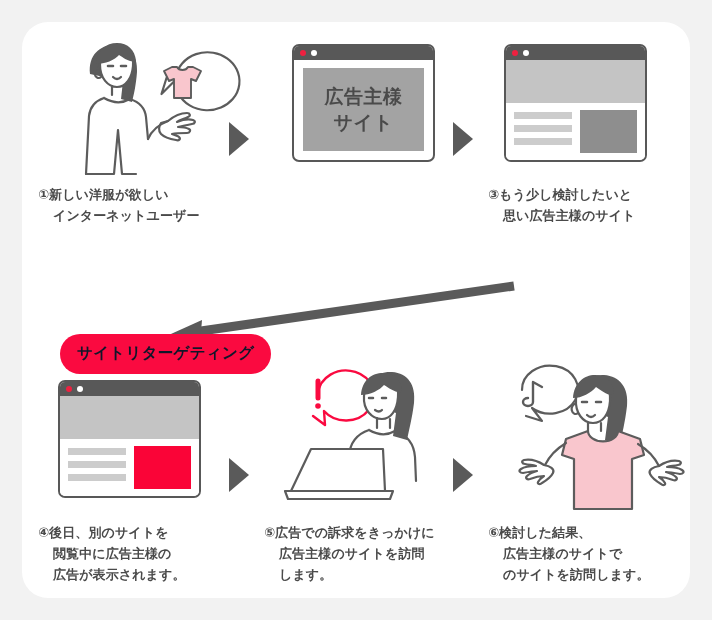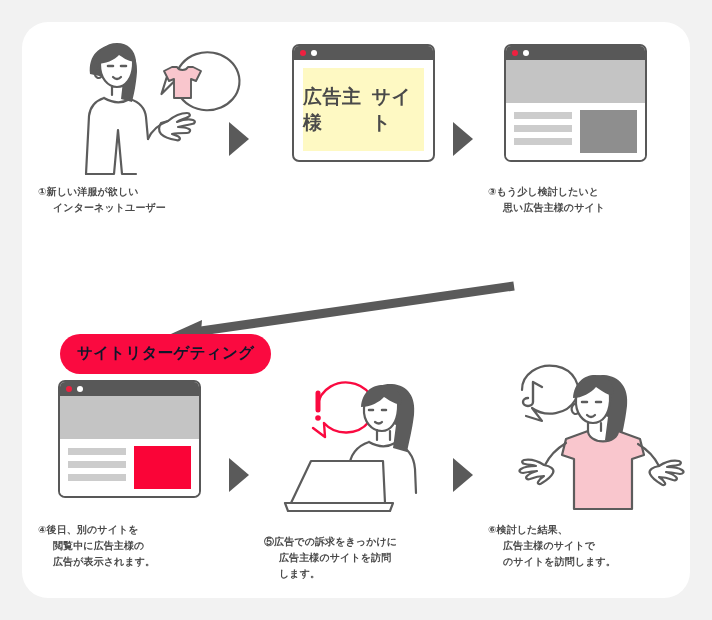--- a/index.html
+++ b/index.html
@@ -22,21 +22,21 @@
 
   .panel { position: absolute; width: 200px; }
   .p-col1 { left: 8px; }
   .p-col2 { left: 234px; }
   .p-col3 { left: 458px; }
 
   .art { position: relative; height: 150px; width: 200px; }
 
   .caption {
     margin-top: 6px;
-    font-size: 10px;
+    font-size: 13px;
     font-weight: bold;
     line-height: 1.62;
     color: #4a4a4a;
     letter-spacing: .1px;
     text-align: left;
     padding-left: 8px;
   }
   .caption .ln { display: block; }
   .caption .ind { padding-left: 15px; }
 
@@ -67,22 +67,22 @@
   .hero { background: #c4c4c4; }
   .body-area { background: #fff; display: flex; padding: 7px 8px; gap: 8px; }
   .lines { display: flex; flex-direction: column; gap: 6px; flex: 0 0 47%; padding-top: 2px; }
   .lines i { display: block; height: 7px; background: #cccccc; }
   .block { flex: 1; }
   .block.gray { background: #8e8e8e; }
   .block.red { background: #fa0437; }
 
   .sitebox {
     position: absolute; inset: 8px 9px 9px 9px;
-    background: #fef9c3;
-    display: flex; flex-direction: row;
+    background: #a3a3a3;
+    display: flex; flex-direction: column;
     align-items: center; justify-content: center;
     font-size: 19px; font-weight: bold; color: #4a4a4a;
     line-height: 1.32; letter-spacing: .5px;
   }
 
   
   #badge {
     position: absolute;
     left: 38px; top: 16px;
     background: #fa0a40;
@@ -218,21 +218,21 @@
       </div>
       <div class="caption">
         <span class="ln">④後日、別のサイトを</span>
         <span class="ln ind">閲覧中に広告主様の</span>
         <span class="ln ind">広告が表示されます。</span>
       </div>
     </div>
 
     <div class="tri" style="left:207px; top:140px;"></div>
 
-    <div class="panel p-col2" style="top:60px;font-family:Liberation Serif, serif;">
+    <div class="panel p-col2" style="top:48px;">
       <div class="art">
         <svg width="200" height="150" viewBox="0 0 200 150">
           <g fill="none" stroke="#5c5c5c" stroke-width="2.2" stroke-linecap="round" stroke-linejoin="round">
 
             <path d="M62 28 a28 25 0 1 1 6 17 l1 14 l-12 -9" fill="#fff" stroke="#fa0a40" stroke-width="2.4"></path>
             <path d="M62 15 v17" stroke="#fa0a40" stroke-width="5"></path>
             <circle cx="62" cy="40" r="2.8" fill="#fa0a40" stroke="none"></circle>
 
             <path d="M112 36 c-3 -21 9 -31 24 -30 c16 1 24 13 22 31 c-2 16 -5 27 -7 37 l-14 -4 l3 -23 z" fill="#5c5c5c" stroke="none"></path>
 

